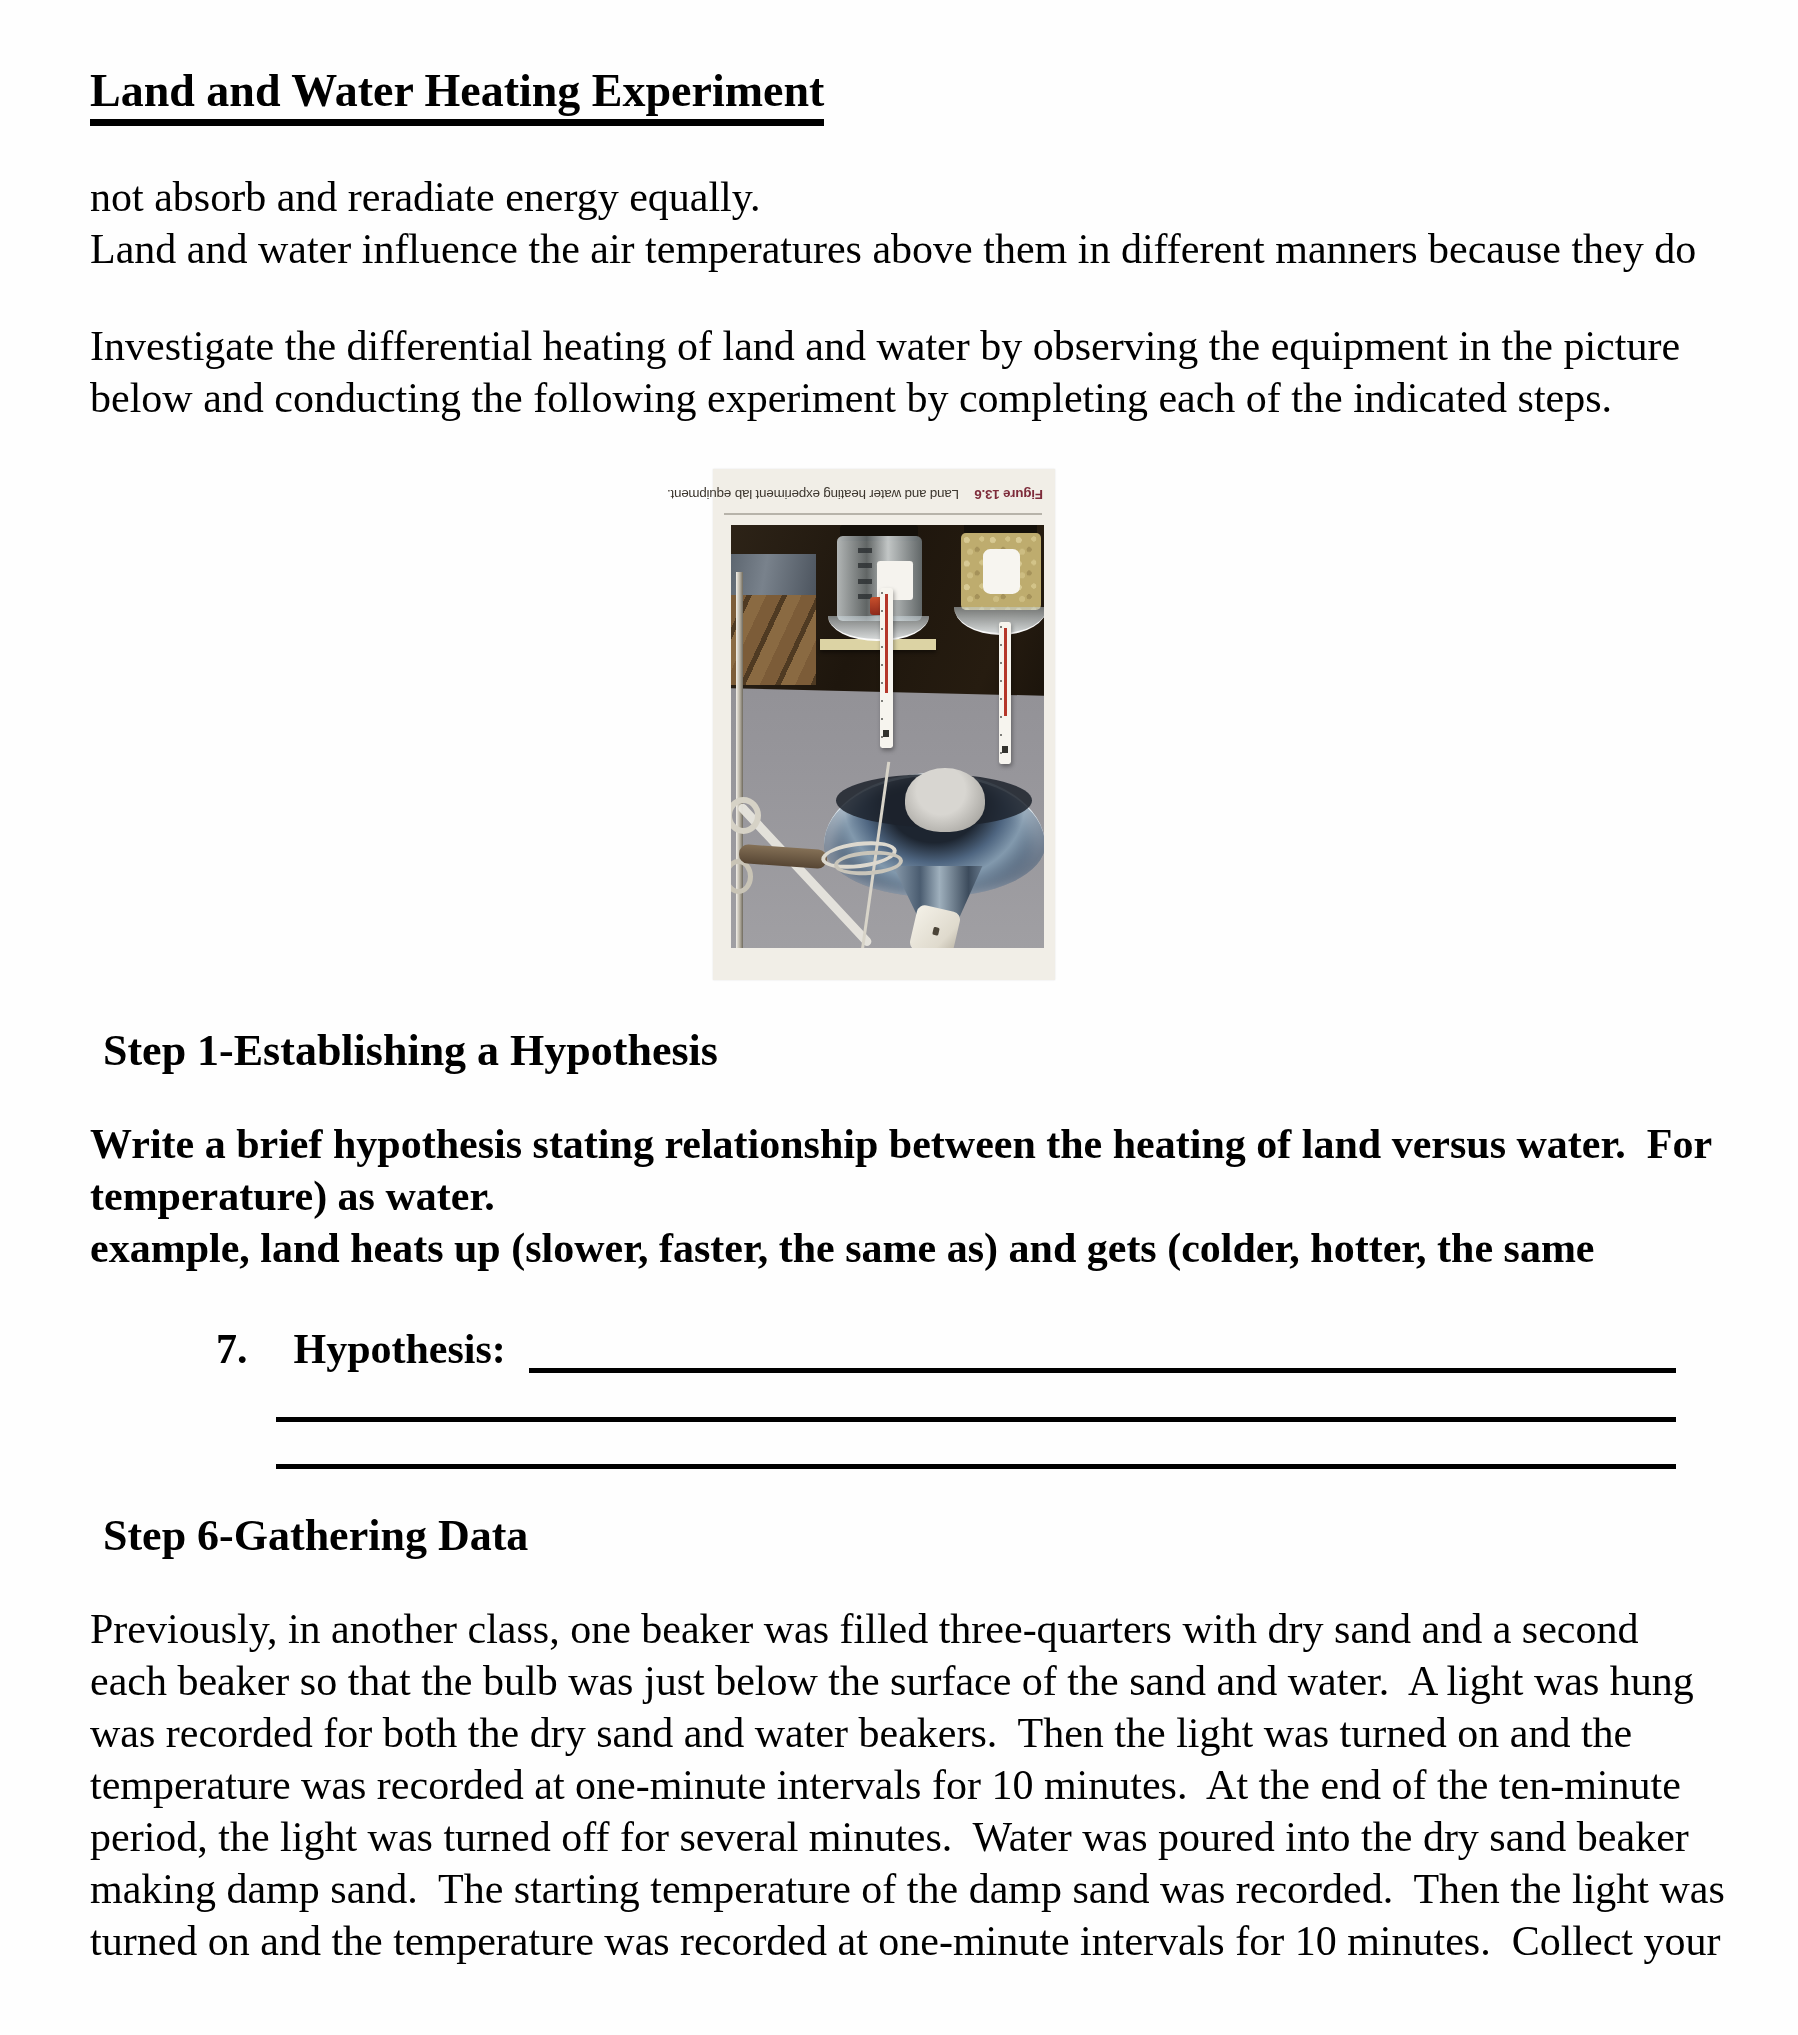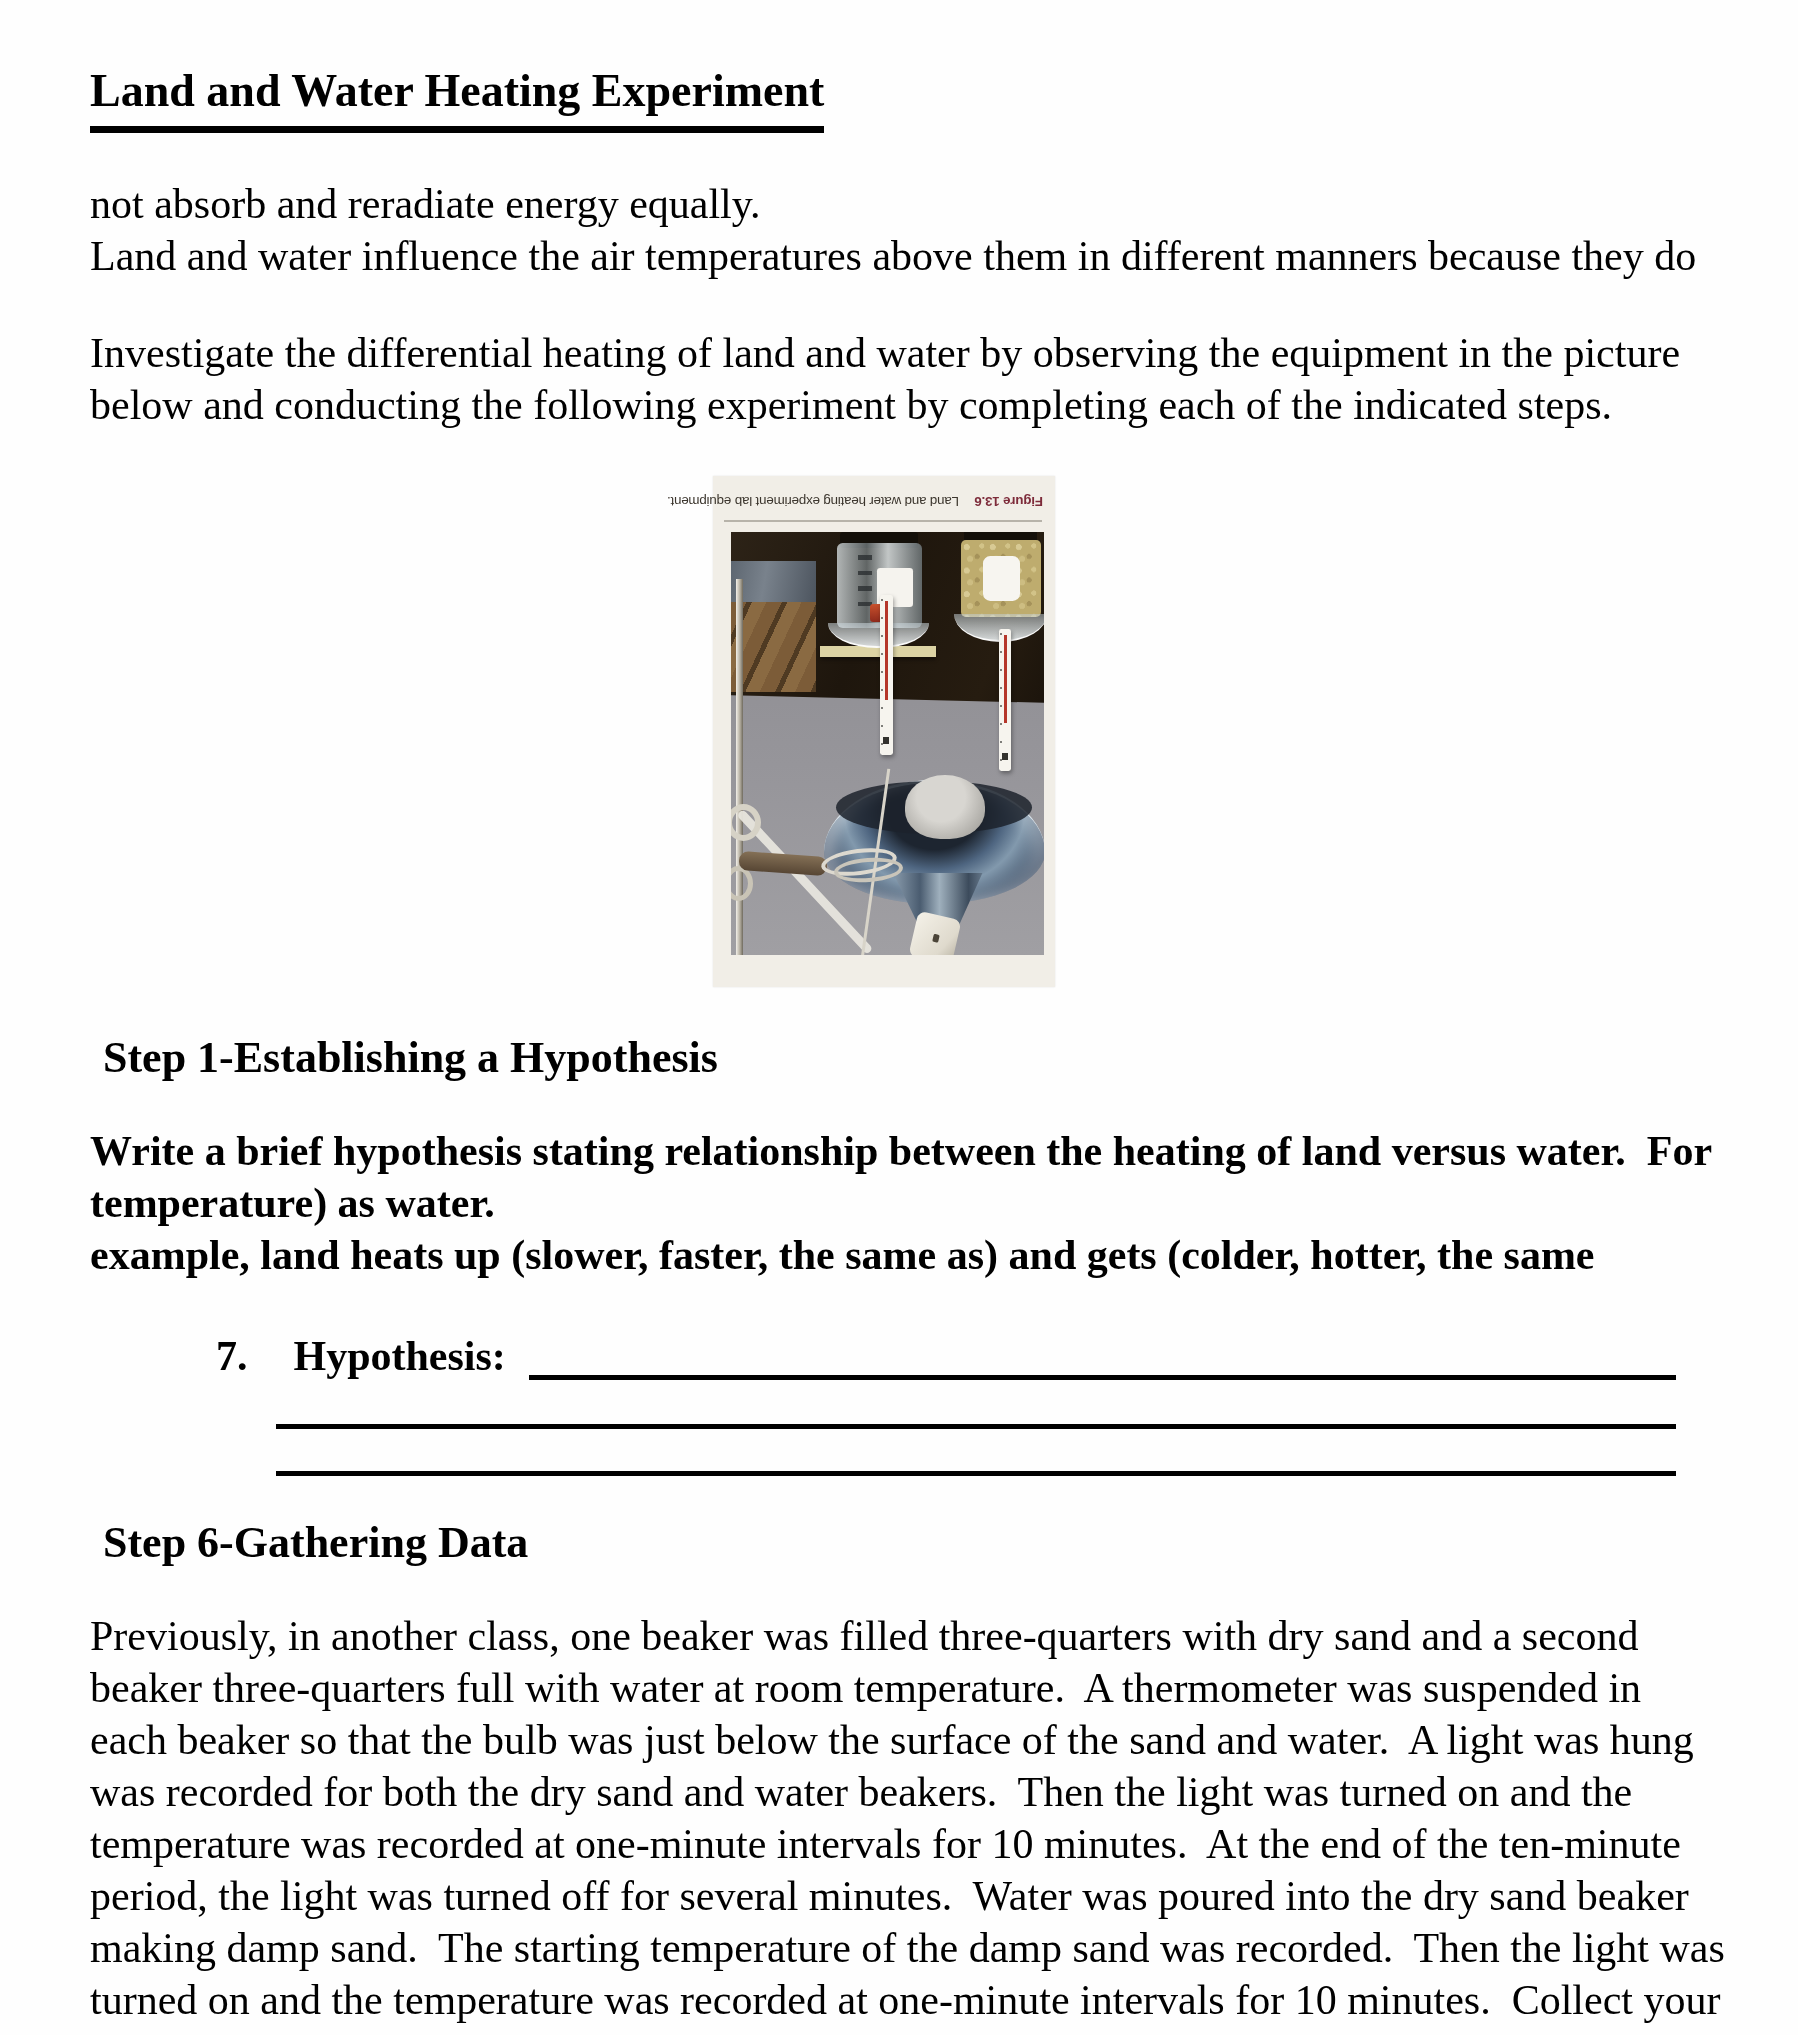--- a/index.html
+++ b/index.html
@@ -14,21 +14,21 @@
     overflow:hidden;
     position:relative;
   }
   .line { white-space:pre; display:block; }
 
   
   .doc-title-wrap { margin:0 0 45px 0; }
   .doc-title {
     display:inline-block;
     font-size:46px; font-weight:bold;
-    padding-bottom:9px;
+    padding-bottom:2px;
     border-bottom:7px solid #000;
     white-space:pre;
   }
   .para { margin:0 0 45px 0; }
   .step-heading { font-weight:bold; font-size:44px; margin:0 0 41px 13px; white-space:pre; }
   .bold-para { font-weight:bold; margin:0 0 49px 0; }
 
   
   .hyp-row { display:flex; font-weight:bold; }
   .hyp-num { margin-left:126px; white-space:pre; }
@@ -283,21 +283,20 @@
     <span class="hyp-underline"></span>
   </div>
   <div class="write-line"></div>
   <div class="write-line"></div>
 </div>
 
 <div class="step-heading">Step 6-Gathering Data</div>
 
 <div class="step2-para">
   <span class="line">Previously, in another class, one beaker was filled three-quarters with dry sand and a second</span>
-  <span class="line">beaker three-quarters full with water at room temperature.  A thermometer was suspended in</span>
   <span class="line">each beaker so that the bulb was just below the surface of the sand and water.  A light was hung</span>
   <span class="line">was recorded for both the dry sand and water beakers.  Then the light was turned on and the</span>
   <span class="line">temperature was recorded at one-minute intervals for 10 minutes.  At the end of the ten-minute</span>
   <span class="line">period, the light was turned off for several minutes.  Water was poured into the dry sand beaker</span>
   <span class="line">making damp sand.  The starting temperature of the damp sand was recorded.  Then the light was</span>
   <span class="line">turned on and the temperature was recorded at one-minute intervals for 10 minutes.  Collect your</span>
 
 </div>
 
 

